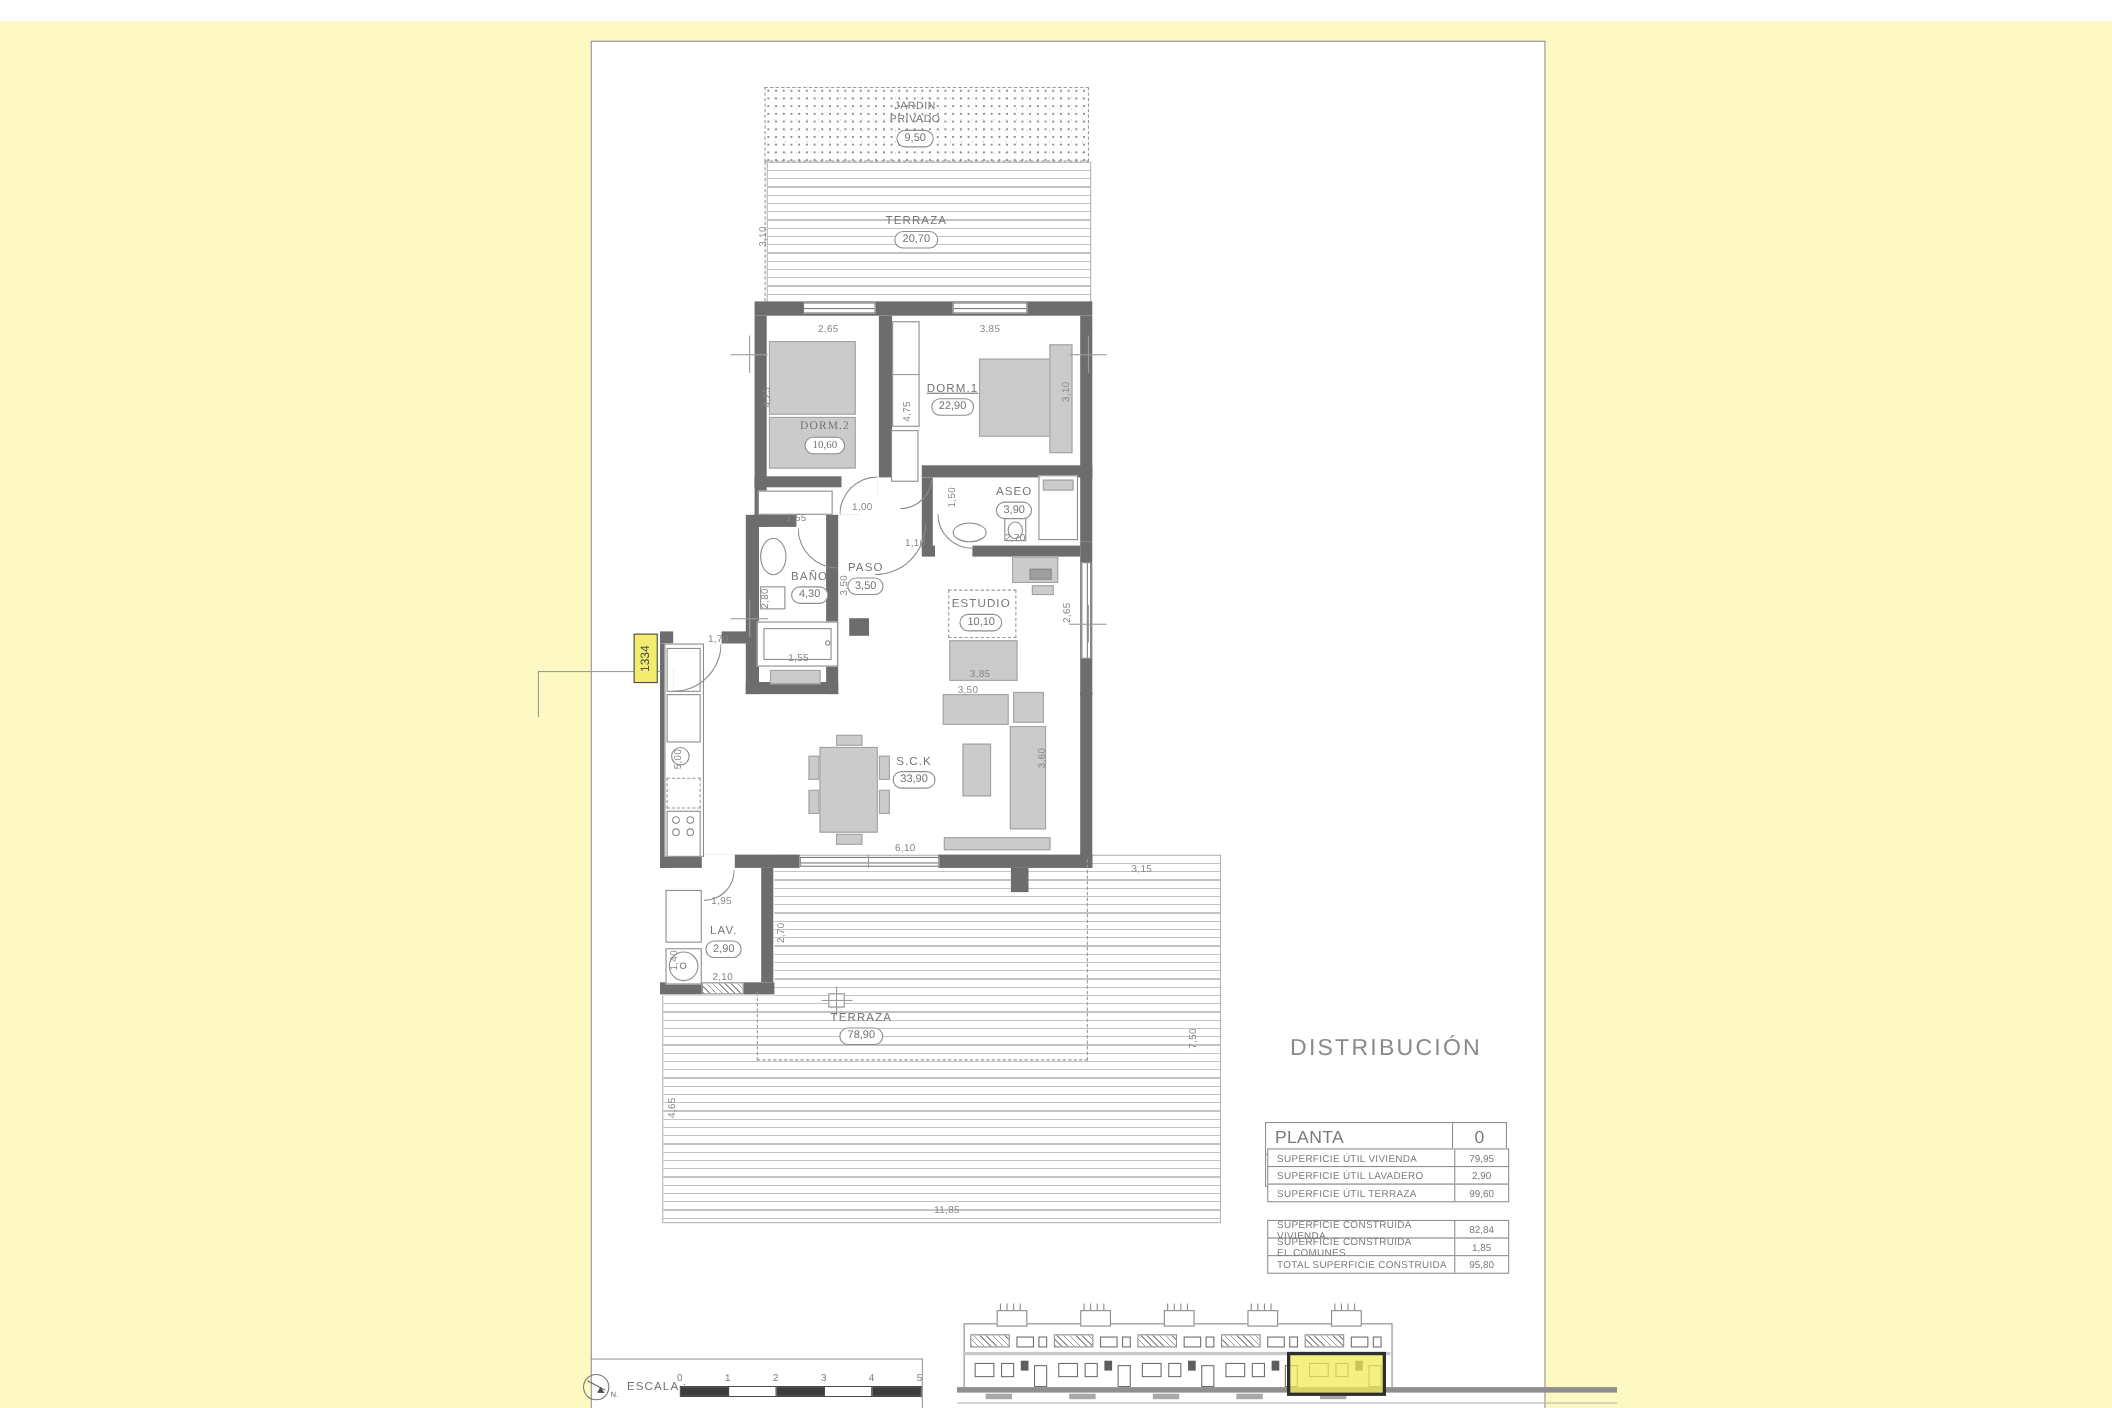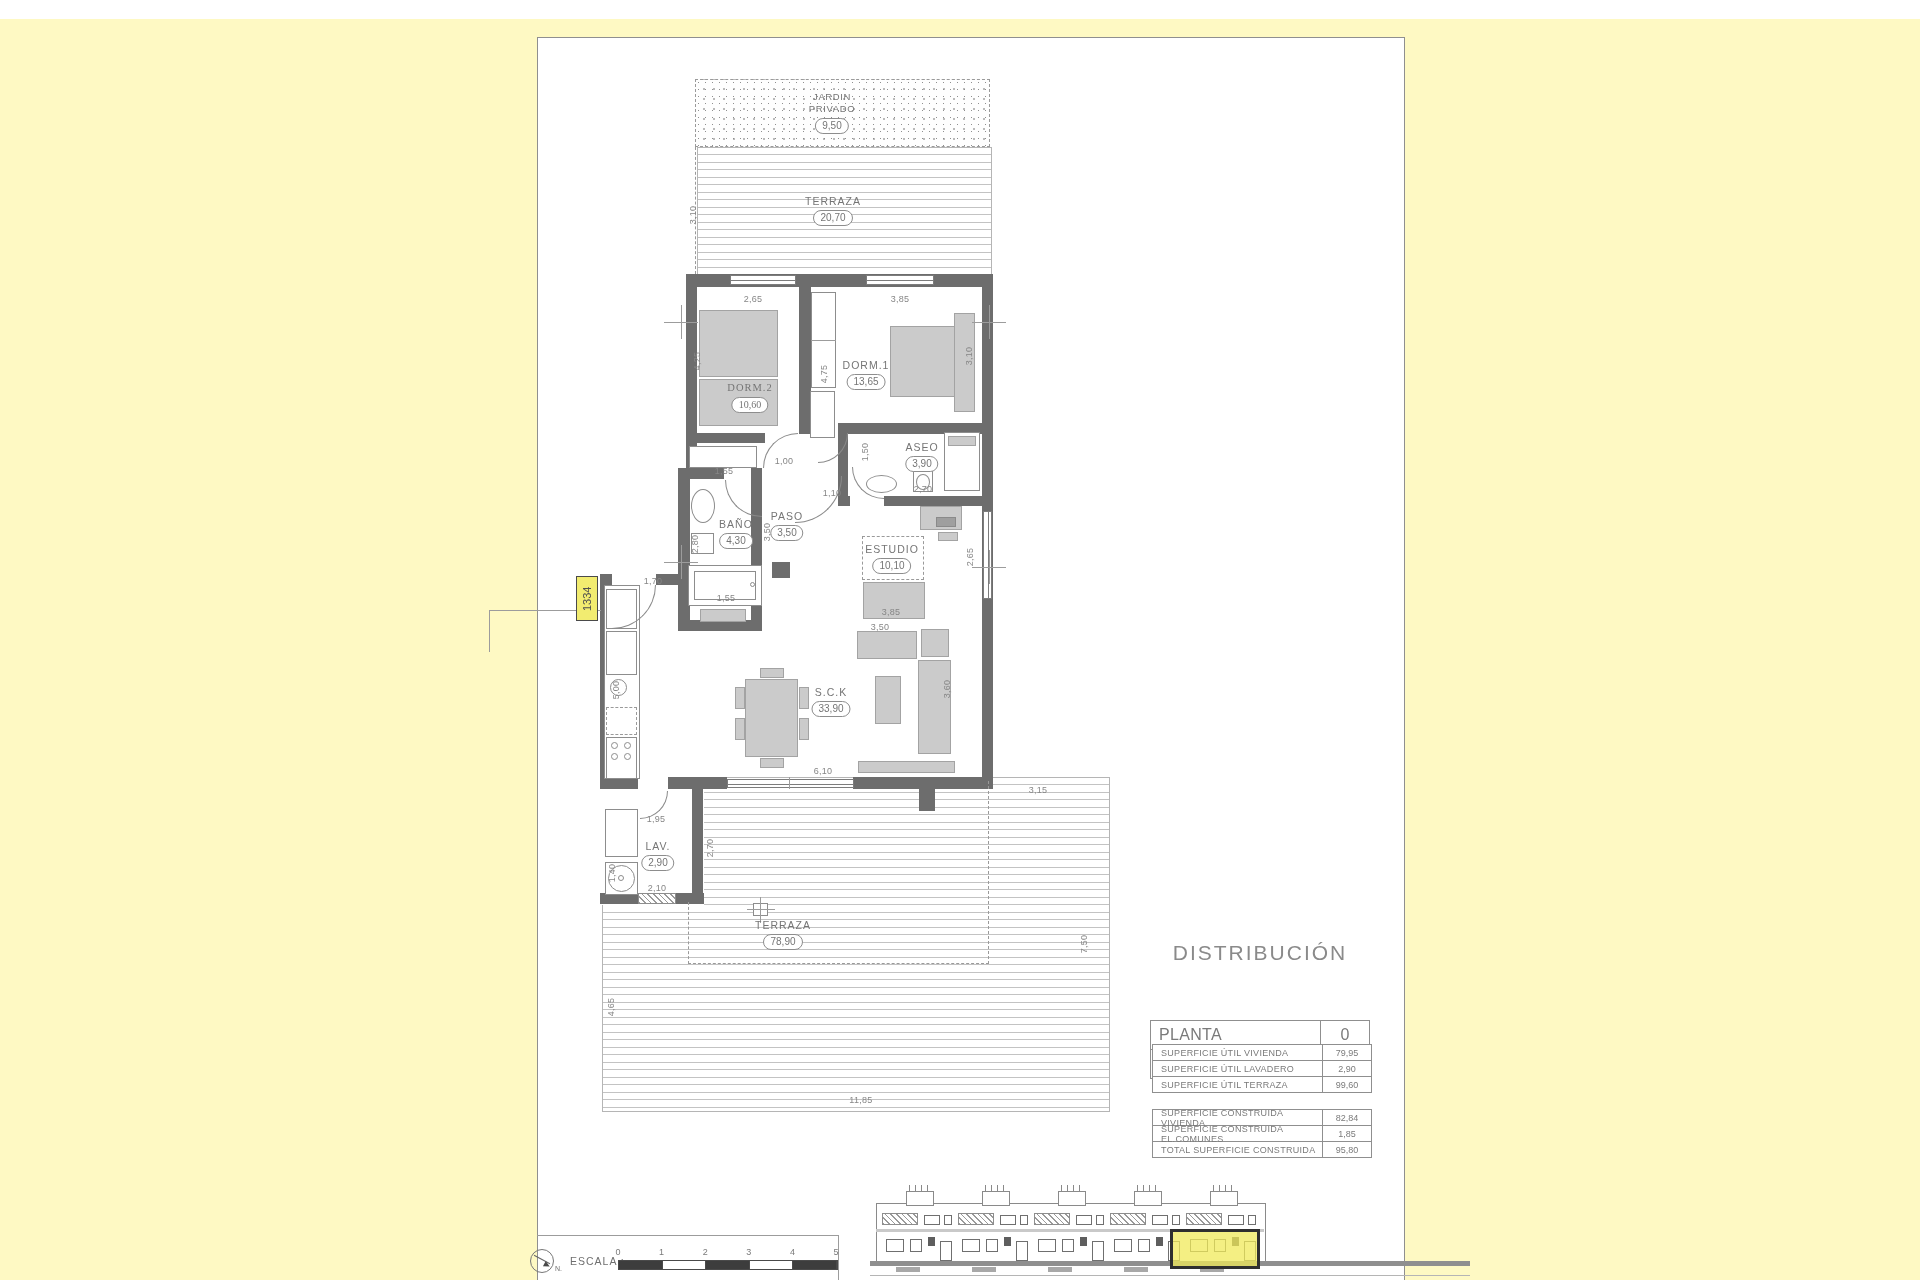--- a/index.html
+++ b/index.html
@@ -175,21 +175,21 @@
       <div class="line" style="left: 681px; top: 286px; width: 1px; height: 34px;"></div>
       <div class="line" style="left: 972px; top: 303px; width: 34px; height: 1px;"></div>
       <div class="line" style="left: 989px; top: 286px; width: 1px; height: 34px;"></div>
       <div class="line" style="left: 664px; top: 543px; width: 34px; height: 1px;"></div>
       <div class="line" style="left: 681px; top: 526px; width: 1px; height: 34px;"></div>
       <div class="line" style="left: 972px; top: 548px; width: 34px; height: 1px;"></div>
       <div class="line" style="left: 989px; top: 531px; width: 1px; height: 34px;"></div>
       <div class="room room-jardin" style="left: 832px; top: 72px;"><span class="rname">JARDIN</span><span class="rname">PRIVADO</span><span class="rarea">9,50</span></div>
       <div class="room room-terraza-sup" style="left: 833px; top: 176px;"><span class="rname">TERRAZA</span><span class="rarea">20,70</span></div>
       <div class="room room-dorm2" style="left: 750px; top: 363px; font-family: Liberation Serif, serif;"><span class="rname">DORM.2</span><span class="rarea">10,60</span></div>
-      <div class="room room-dorm1" style="left: 866px; top: 340px;"><span class="rname">DORM.1</span><span class="rarea">13,65</span></div>
+      <div class="room room-dorm1" style="left: 866px; top: 328px; text-decoration: underline;"><span class="rname">DORM.1</span><span class="rarea">22,90</span></div>
       <div class="room room-aseo" style="left: 922px; top: 422px;"><span class="rname">ASEO</span><span class="rarea">3,90</span></div>
       <div class="room room-bano" style="left: 736px; top: 499px;"><span class="rname">BAÑO</span><span class="rarea">4,30</span></div>
       <div class="room room-paso" style="left: 787px; top: 491px;"><span class="rname">PASO</span><span class="rarea">3,50</span></div>
       <div class="room room-estudio" style="left: 892px; top: 524px;"><span class="rname">ESTUDIO</span><span class="rarea">10,10</span></div>
       <div class="room room-sck" style="left: 831px; top: 667px;"><span class="rname">S.C.K</span><span class="rarea">33,90</span></div>
       <div class="room room-lav" style="left: 658px; top: 821px;"><span class="rname">LAV.</span><span class="rarea">2,90</span></div>
       <div class="room room-terraza-inf" style="left: 783px; top: 900px;"><span class="rname">TERRAZA</span><span class="rarea">78,90</span></div>
       <span class="dim rot" style="left: 693px; top: 196px;">3,10</span>
       <span class="dim" style="left: 753px; top: 280px;">2,65</span>
       <span class="dim" style="left: 900px; top: 280px;">3,85</span>

